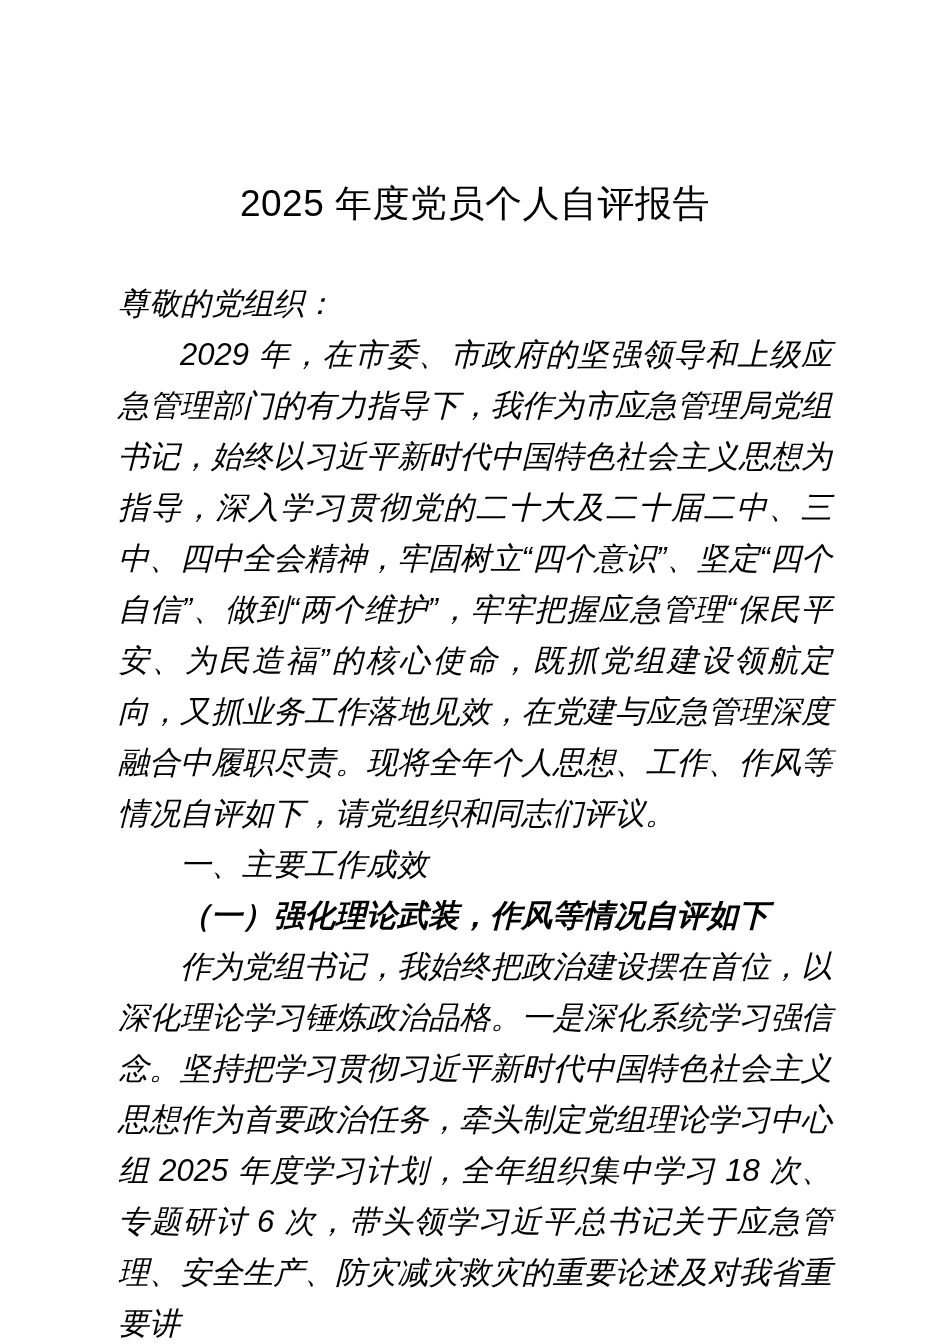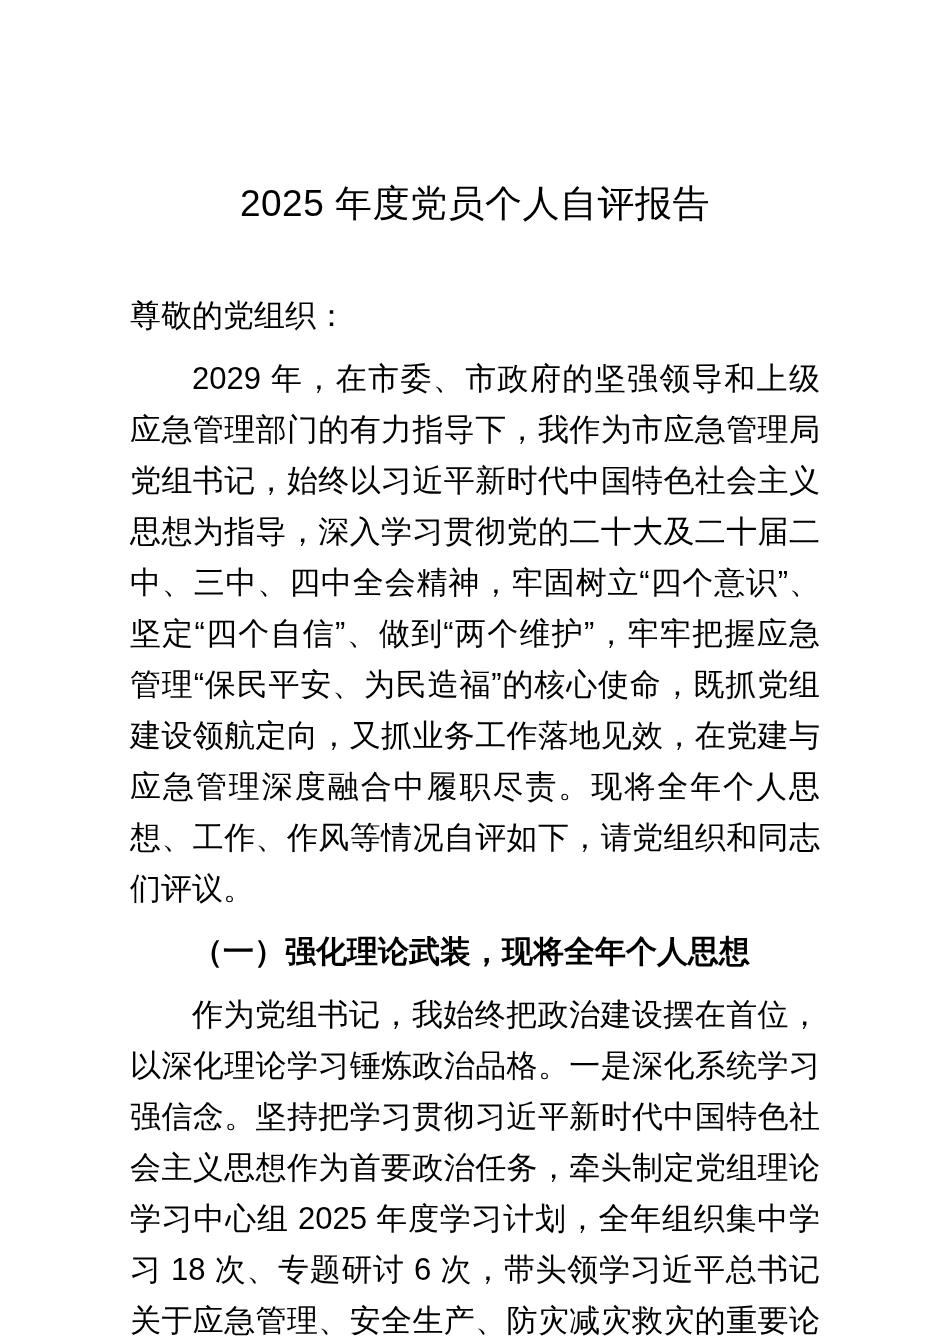--- a/index.html
+++ b/index.html
@@ -47,29 +47,30 @@
   }
 
   .content {
     position: absolute;
     left: 0;
     top: 278px;
     width: 714px;
   }
 
   p.para {
-    margin: 12px;
+    margin: 0;
     padding: 0;
     font-size: 31px;
     line-height: 51px;
     text-align: justify;
     text-align-last: left;
     text-justify: inter-ideograph;
     font-weight: 400;
     word-break: break-all;
+    font-style: italic;
   }
 
   p.salutation {
     text-indent: 0;
   }
 
   p.indent2 {
     text-indent: 62px;
   }
 
@@ -91,22 +92,23 @@
   <div class="doc-body">
 
     <h1 class="doc-title">2025 年度党员个人自评报告</h1>
 
     <div class="content">
 
       <p class="para salutation">尊敬的党组织：</p>
 
       <p class="para indent2">2029 年，在市委、市政府的坚强领导和上级应急管理部门的有力指导下，我作为市应急管理局党组书记，始终以习近平新时代中国特色社会主义思想为指导，深入学习贯彻党的二十大及二十届二中、三中、四中全会精神，牢固树立“四个意识”、坚定“四个自信”、做到“两个维护”，牢牢把握应急管理“保民平安、为民造福”的核心使命，既抓党组建设领航定向，又抓业务工作落地见效，在党建与应急管理深度融合中履职尽责。现将全年个人思想、工作、作风等情况自评如下，请党组织和同志们评议。</p>
 
+      <p class="para heading-l1">一、主要工作成效</p>
 
-      <p class="para heading-l2">（一）强化理论武装，现将全年个人思想</p>
+      <p class="para heading-l2">（一）强化理论武装，作风等情况自评如下</p>
 
       <p class="para indent2">作为党组书记，我始终把政治建设摆在首位，以深化理论学习锤炼政治品格。一是深化系统学习强信念。坚持把学习贯彻习近平新时代中国特色社会主义思想作为首要政治任务，牵头制定党组理论学习中心组 2025 年度学习计划，全年组织集中学习 18 次、专题研讨 6 次，带头领学习近平总书记关于应急管理、安全生产、防灾减灾救灾的重要论述及对我省重要讲</p>
 
     </div>
 
   </div>
 
 </div>
 
 </body></html>

